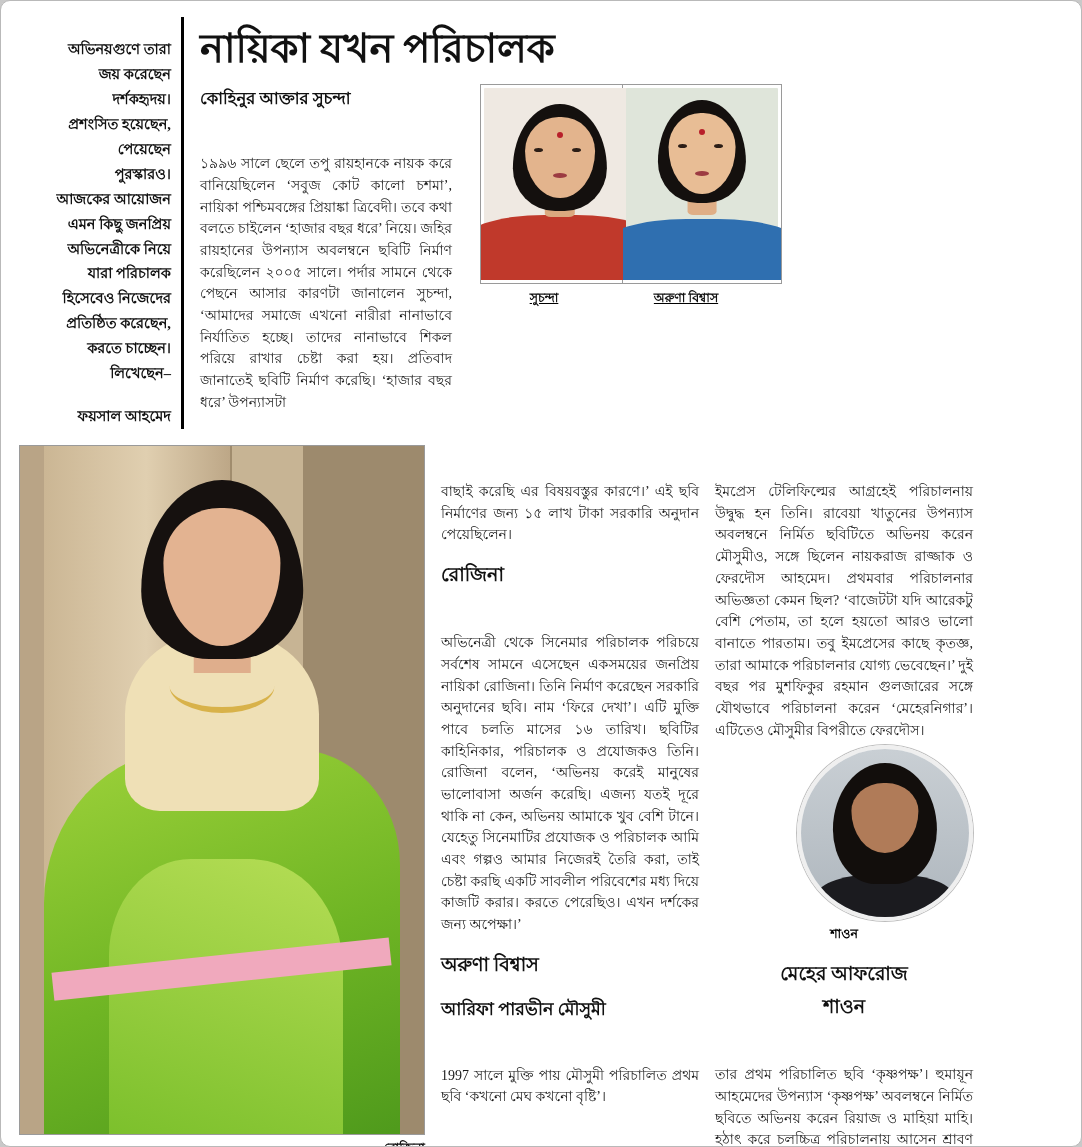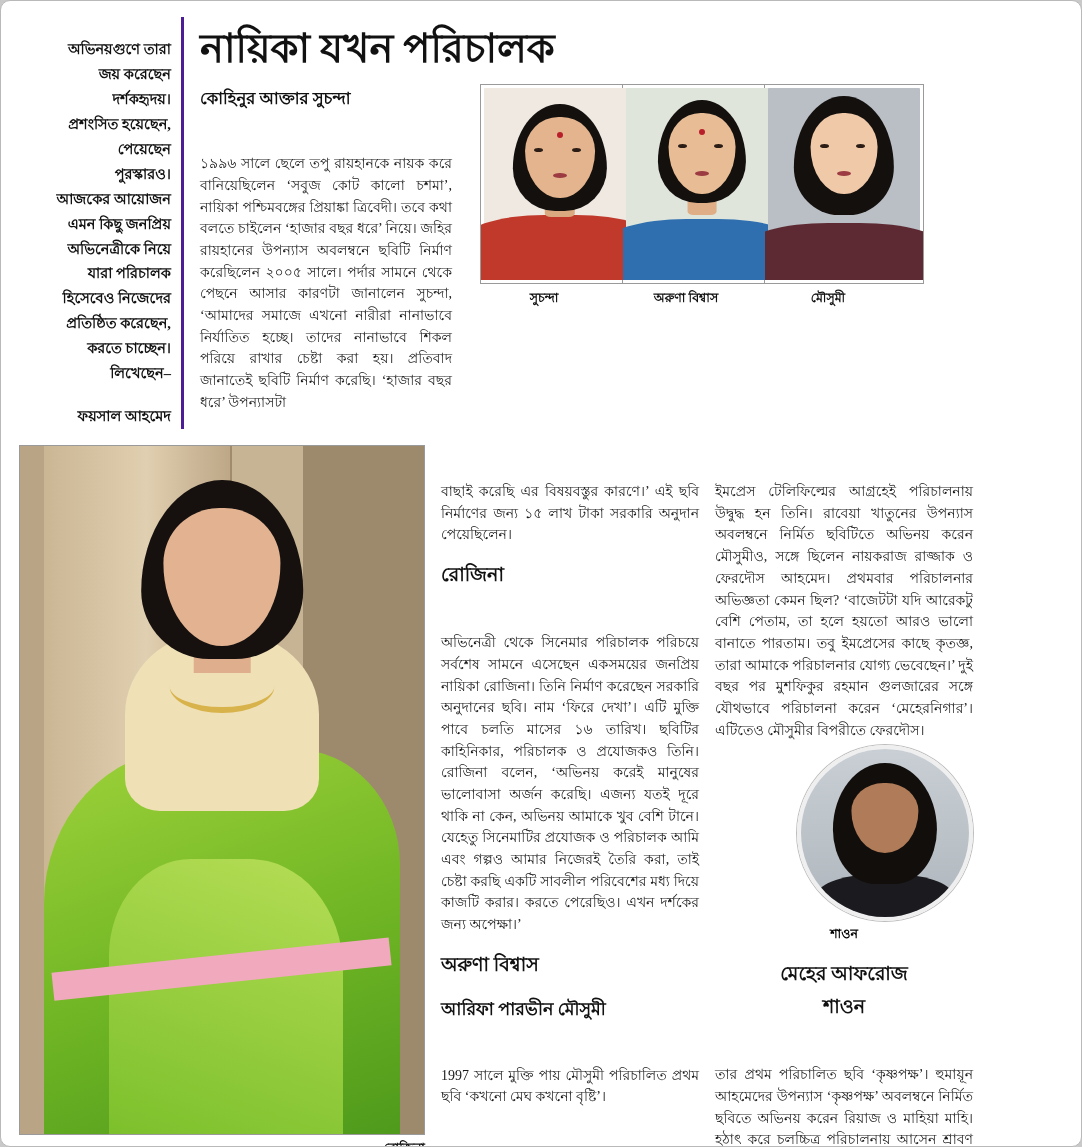--- a/index.html
+++ b/index.html
@@ -9,42 +9,42 @@
     background:#ffffff;position:relative;overflow:hidden;
     border:1px solid #b9b9b9;border-radius:10px;
   }
   .inner{position:absolute;left:18px;top:16px;right:18px;bottom:14px;}
 
   
   .toprow{display:flex;align-items:flex-start;}
   .kicker{
     width:152px;flex:0 0 152px;text-align:right;
     font-size:14.5px;line-height:1.72;color:#111;
-    padding-right:10px;border-right:3px solid #4c1d95;
+    padding-right:10px;border-right:3px solid #000000;
     padding-top:20px;min-height:330px;
     font-weight:600;
   }
   .kicker .author{font-weight:700;margin-top:18px;display:block;}
   .masthead-wrap{flex:1;padding-left:16px;}
   .masthead{
     font-size:40px;line-height:1.18;font-weight:700;color:#111;
     letter-spacing:0px;white-space:nowrap;margin-top:8px;
   }
 
   
   .underhead{display:flex;margin-top:12px;gap:28px;}
   .col-lead{width:252px;flex:0 0 252px;}
   .sub-head{
     font-size:16.5px;font-weight:700;color:#111;margin:2px 0 6px 0;
   }
   .body-txt{
     font-size:14px;line-height:1.55;color:#1a1a1a;text-align:justify;margin-top:40px;
   }
   .photostrip{flex:1;display:flex;gap:14px;justify-content:flex-start;}
-  .photo-card{width:128px;}
+  .photo-card{width:128px;text-decoration:underline;}
   .photo-frame{
     width:160px;height:200px;border:1px solid #9a9a9a;padding:3px;background:#fff;
     box-sizing:border-box;overflow:hidden;
   }
   .photo-frame .ph{width:100%;height:100%;display:block;border-radius:1px;}
   .caption{
     text-align:center;font-size:12.5px;margin-top:5px;color:#111;font-weight:700;
   }
 
   
@@ -188,36 +188,20 @@
                     <div class="p-eye" style="left:34%;top:29%;"></div>
                     <div class="p-eye" style="left:58%;top:29%;"></div>
                     <div class="p-mouth" style="top:43%;"></div>
                     <div class="p-bindi" style="top:21%;"></div>
                   </div>
                 </div>
               </div>
               <div class="caption">অরুণা বিশ্বাস</div>
             </div>
 
-            <div class="photo-card">
-              <div class="photo-frame">
-                <div class="ph ph-moushumi">
-                  <div class="portrait">
-                    <div class="p-body" style="bottom:0;width:130%;height:30%;background:#5d2a33;"></div>
-                    <div class="p-neck" style="top:55%;width:19%;height:11%;background:#e3b292;"></div>
-                    <div class="p-hair" style="top:4%;width:66%;height:62%;"></div>
-                    <div class="p-face" style="top:13%;width:44%;height:42%;background:#f0c9a9;"></div>
-                    <div class="p-eye" style="left:34%;top:29%;"></div>
-                    <div class="p-eye" style="left:58%;top:29%;"></div>
-                    <div class="p-mouth" style="top:43%;"></div>
-                  </div>
-                </div>
-              </div>
-              <div class="caption">মৌসুমী</div>
-            </div>
           </div>
         </div>
       </div>
     </div>
 
     <div class="maingrid">
 
       <div class="colA">
         <div class="bigphoto">
           <div class="bigscene">

